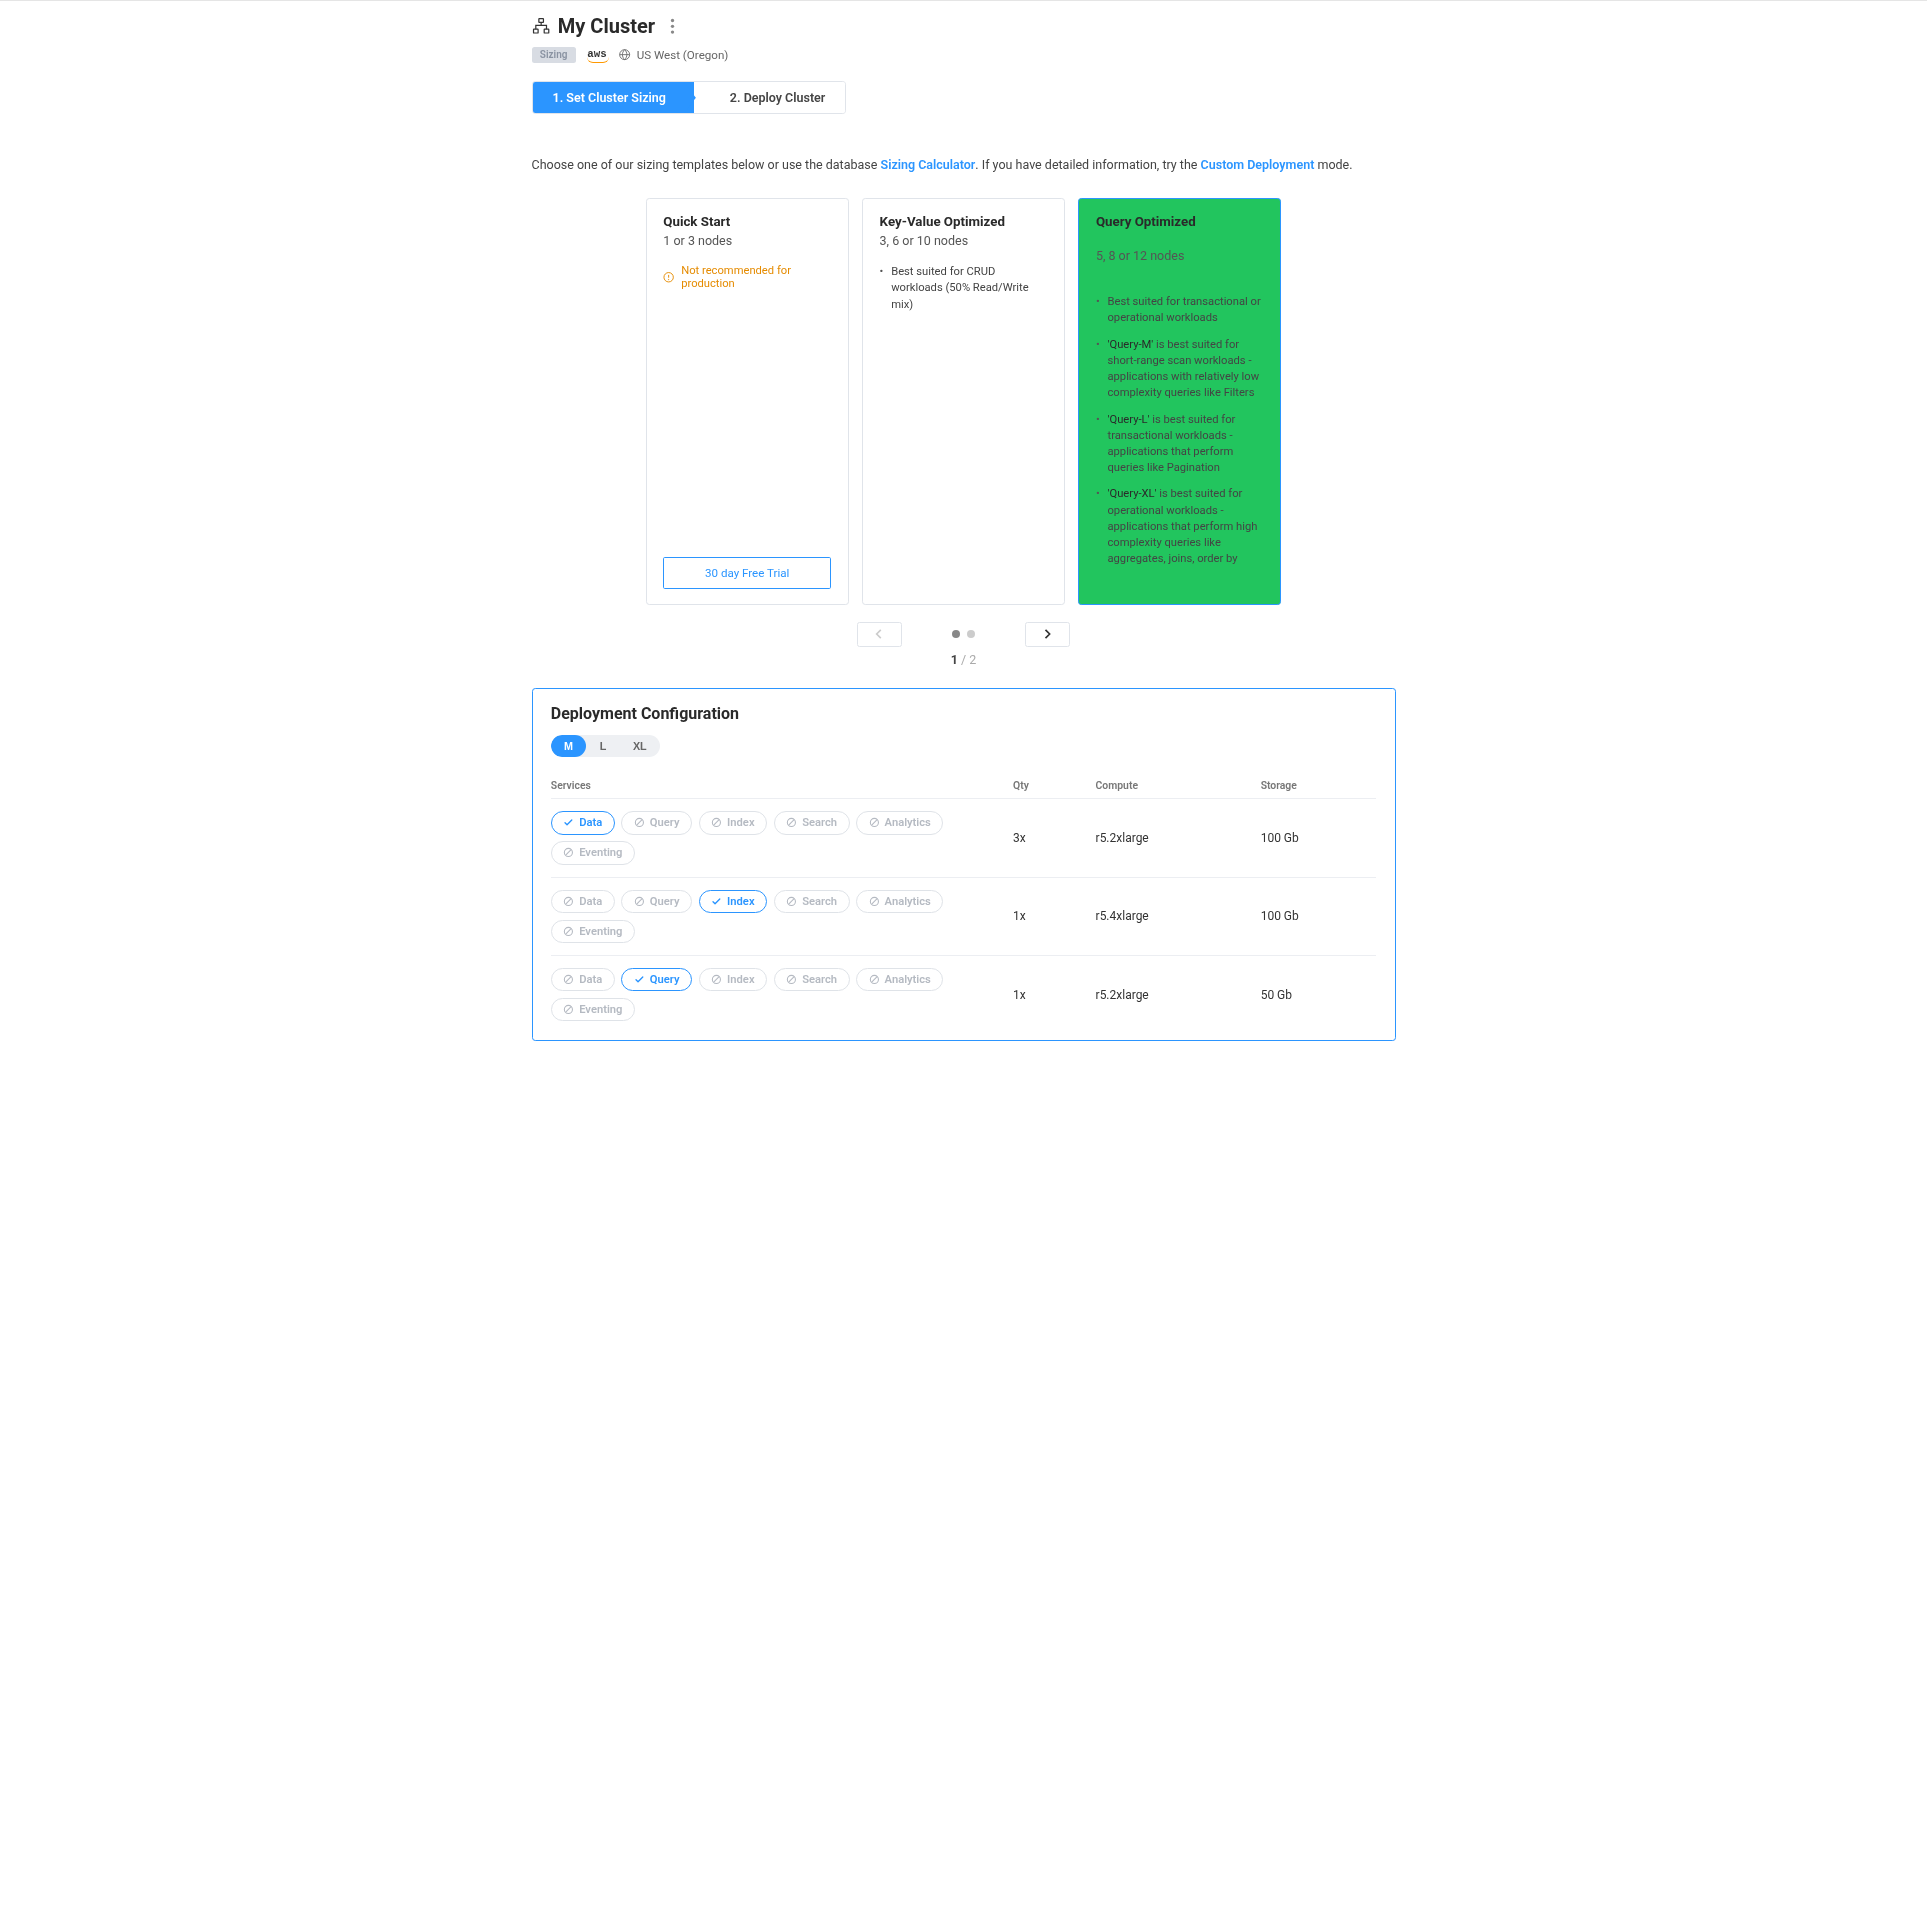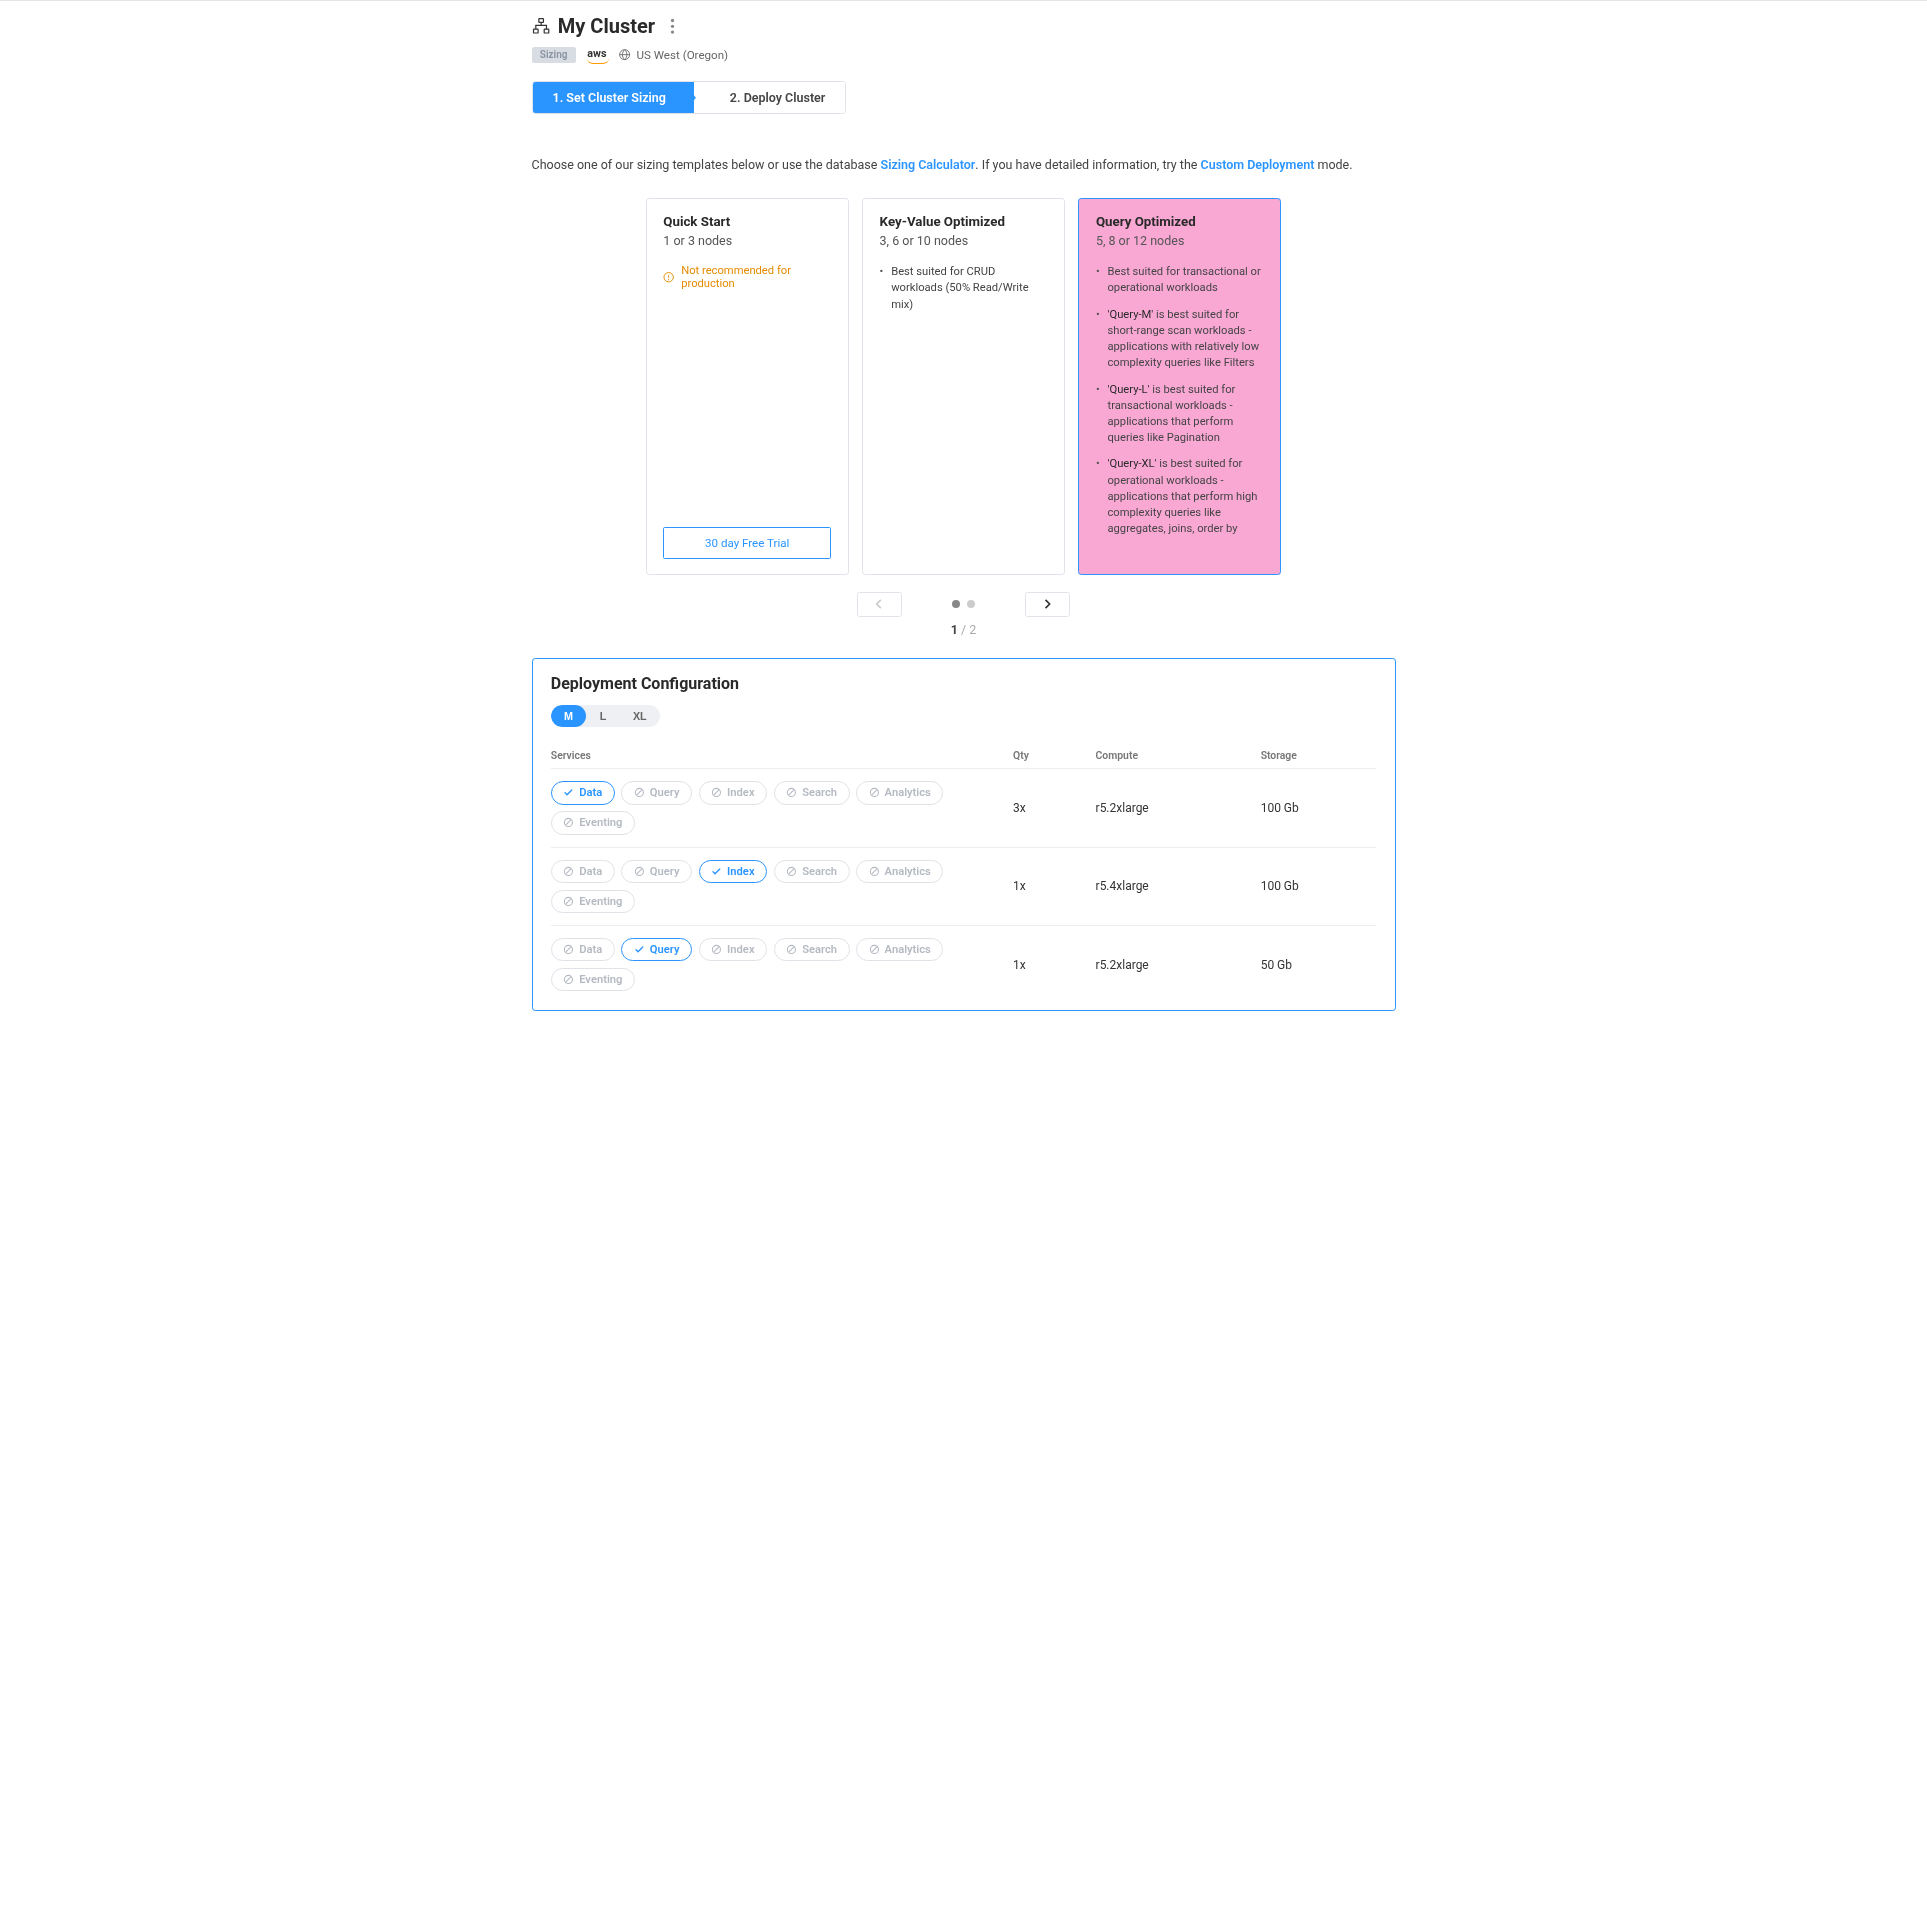--- a/index.html
+++ b/index.html
@@ -31,21 +31,21 @@
   .dots-btn {
     background: none; border: none; cursor: pointer; padding: 3.3px 6.6px;
   }
   .meta-row {
     display: flex; align-items: center; gap: 11.6px; margin-bottom: 18.3px;
   }
   .draft-badge {
     background: #d8dce3; color: #8a93a2; font-size: 10px; font-weight: 600;
     padding: 2.5px 8.3px; border-radius: 2.5px;
   }
-  .aws-logo { font-weight: 700; color: #333; font-size: 10.8px; position: relative; padding-bottom: 2px;}
+  .aws-logo { font-weight: 700; color: #333; font-size: 10.8px; position: relative; padding-bottom: 2px; font-family: Liberation Mono, monospace;}
   .aws-logo::after {
     content:""; display:block; height:5px; width:21.6px;
     border-bottom: 1.7px solid #ff9900;
     border-left: none; border-right:none;
     border-radius: 0 0 11.6px 11.6px;
     position:absolute; bottom:-1.7px; left:0;
   }
   .region { display:flex; align-items:center; gap:5px; color:#666; font-size:11.6px;}
   
   .steps {
@@ -71,21 +71,21 @@
   .link { color:#2b95ff; font-weight:600; cursor:pointer;}
   
   .cards {
     display:flex; gap:13.3px; justify-content:center; margin-bottom:16.6px;
   }
   .card {
     border:0.8px solid #e0e4ea; border-radius:3.3px; padding:15px 16.6px;
     width: 203px; display:flex; flex-direction:column;
   }
   .card.selected {
-    border:0.8px solid #2b95ff; background:#f9a8d4;
+    border:0.8px solid #2b95ff; background:#22c55e;gap:15px;
   }
   .card h3 { font-size:13.3px; font-weight:700; color:#2a2a2a; margin-bottom:3.3px;}
   .card .nodes { color:#555; font-size:12.5px; margin-bottom:16.6px;}
   .card ul { list-style:none; padding:0; margin:0 0 11.6px 0; flex:1;}
   .card li {
     position:relative; padding-left:11.6px; margin-bottom:10px;
     color:#444; font-size:11.2px; line-height:1.45;
   }
   .card li::before {
     content:"•"; position:absolute; left:0; top:0; color:#555;

